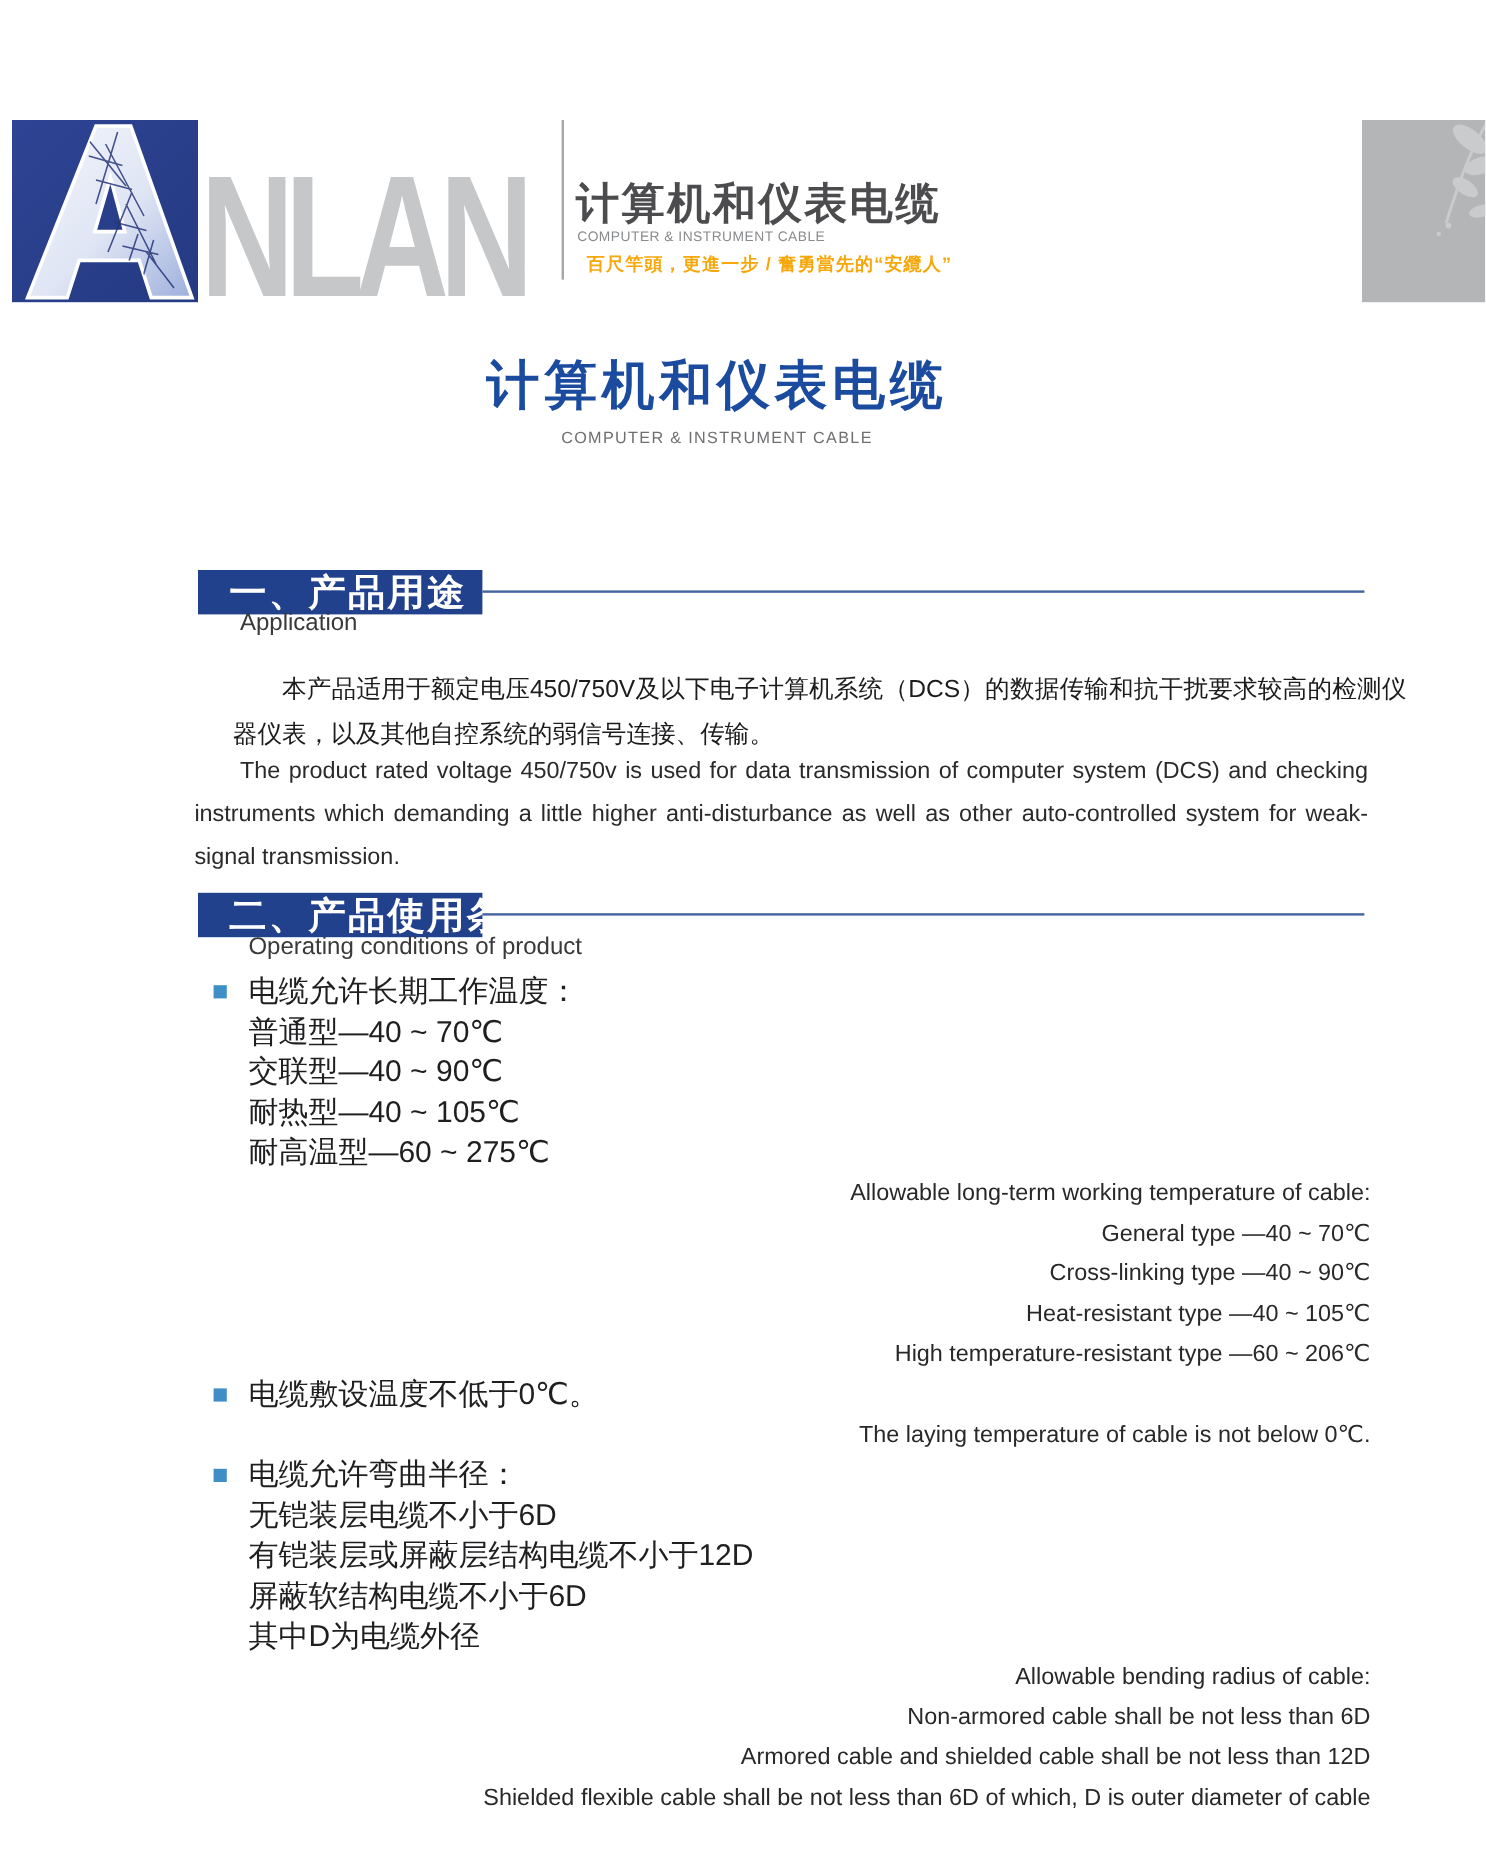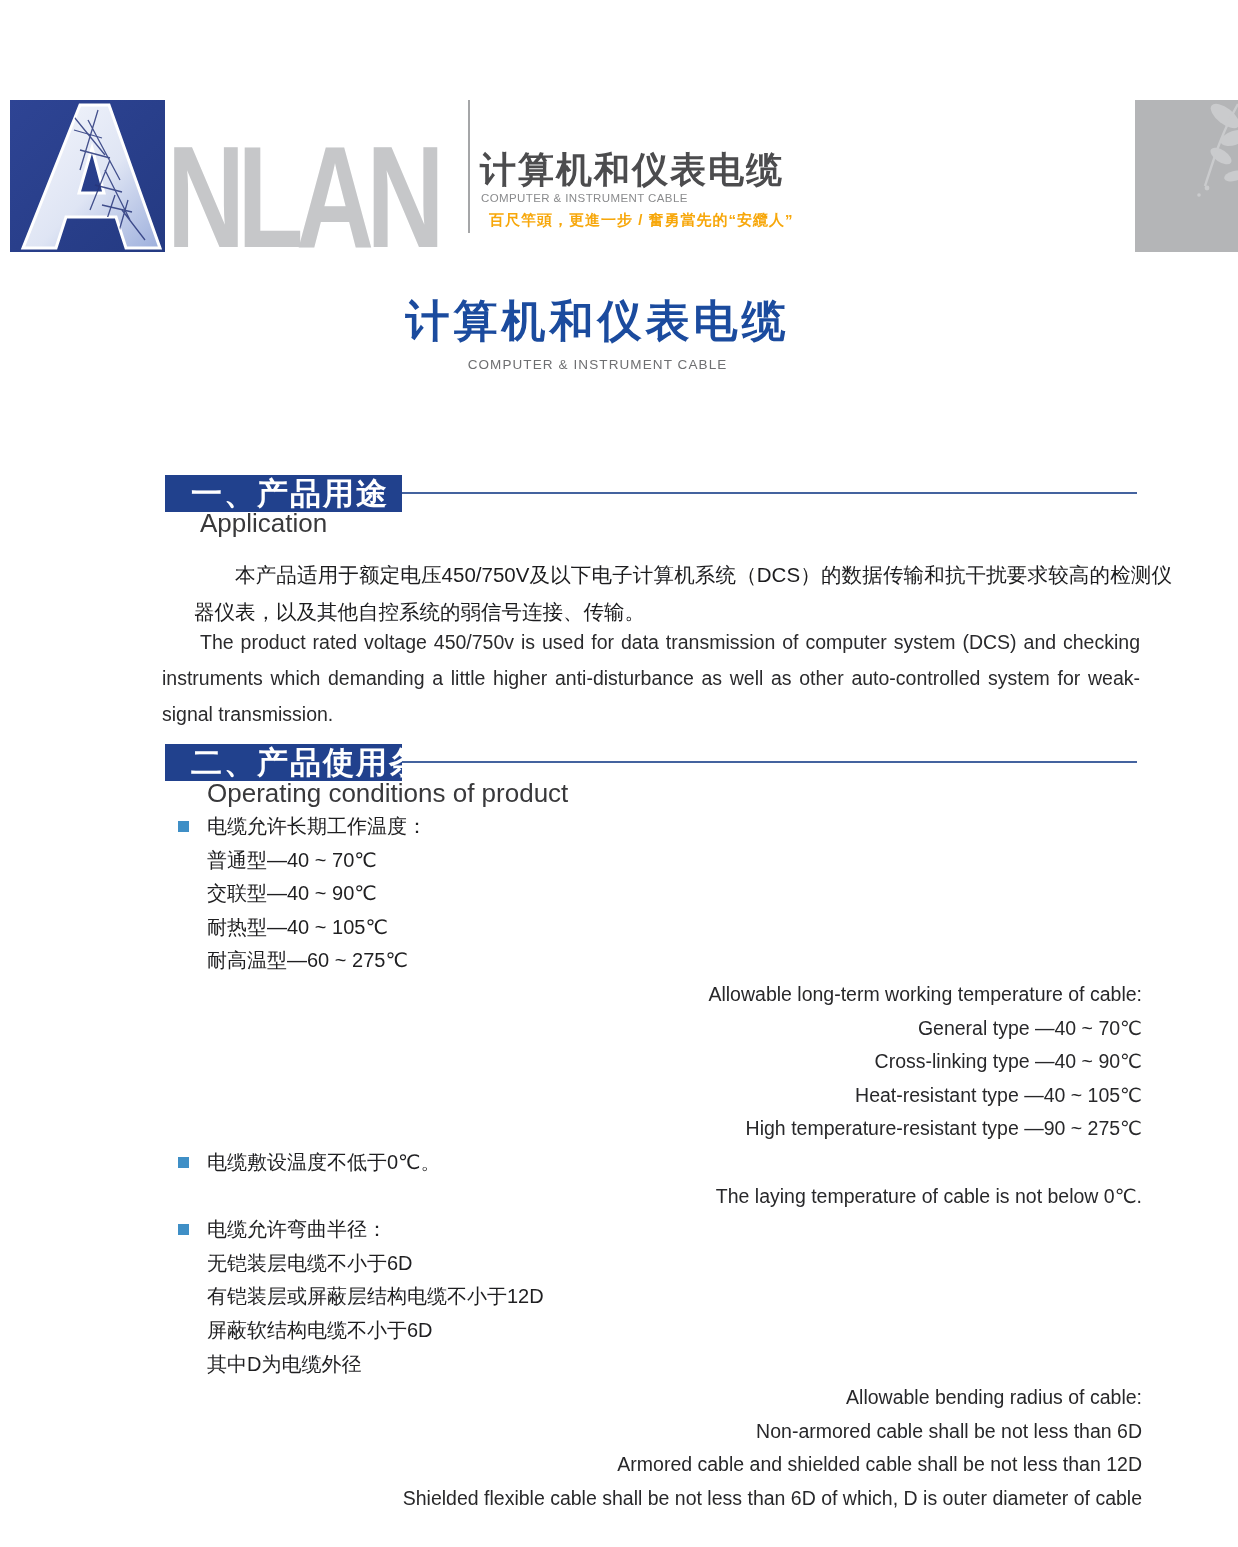--- a/index.html
+++ b/index.html
@@ -52,39 +52,39 @@
     position:absolute; left:165px; width:237px; height:37px;
     background:#21418d; color:#ffffff;
     font-size:31px; font-weight:700; letter-spacing:2px;
     line-height:37px; padding-left:26px; white-space:nowrap;
   }
   .sec-box.s1 { top:475px; }
   .sec-box.s2 { top:744px; }
   .sec-line { position:absolute; left:402px; width:735px; height:2px; background:#44639f; }
   .sec-line.s1 { top:492px; }
   .sec-line.s2 { top:761px; }
-  .sec-en { position:absolute; font-size:26px; color:#39393b; white-space:nowrap;text-align:center; }
+  .sec-en { position:absolute; font-size:20px; color:#39393b; white-space:nowrap;text-align:center; }
   .sec-en.s1 { left:200px; top:508px; }
   .sec-en.s2 { left:207px; top:778px; }
 
   
   .para-zh {
     position:absolute; left:162px; top:556px; width:978px;
     font-size:20.5px; line-height:37px; color:#1c1c1e;
     text-indent:41px; text-align:justify;margin-left:32px;
   }
   .para-en {
     position:absolute; left:162px; top:624px; width:978px;
     font-size:19.5px; line-height:36px; color:#2a2a2c;
     text-indent:38px; text-align:justify;
   }
 
   
   .cond-list { position:absolute; left:162px; top:810px; width:980px; }
-  .line { position:relative; height:33.6px; line-height:33.6px; font-size:20px; color:#1f1f21; white-space:nowrap; }
+  .line { position:relative; height:33.6px; line-height:33.6px; font-size:25px; color:#1f1f21; white-space:nowrap; }
   .line.en { font-size:19.5px; color:#28282a;text-align:right; }
   .line .txt { margin-left:45px; display:inline-block; }
   .line.ind2 .txt { margin-left:84px; }
   .line.ind3 .txt { margin-left:105px; }
   .bullet {
     position:absolute; left:16px; top:11px; width:11px; height:11px;
     background:#3f8fc6;
   }
 </style>
 </head>
@@ -180,21 +180,21 @@
     <div class="line en ind3">
       <span class="txt">General type —40 ~ 70℃</span>
     </div>
     <div class="line en ind3">
       <span class="txt">Cross-linking type —40 ~ 90℃</span>
     </div>
     <div class="line en ind3">
       <span class="txt">Heat-resistant type —40 ~ 105℃</span>
     </div>
     <div class="line en ind3">
-      <span class="txt">High temperature-resistant type —90 ~ 275℃</span>
+      <span class="txt">High temperature-resistant type —60 ~ 206℃</span>
     </div>
     <div class="line">
       <span class="bullet"></span>
       <span class="txt">电缆敷设温度不低于0℃。</span>
     </div>
     <div class="line en">
       <span class="txt">The laying temperature of cable is not below 0℃.</span>
     </div>
     <div class="line">
       <span class="bullet"></span>

